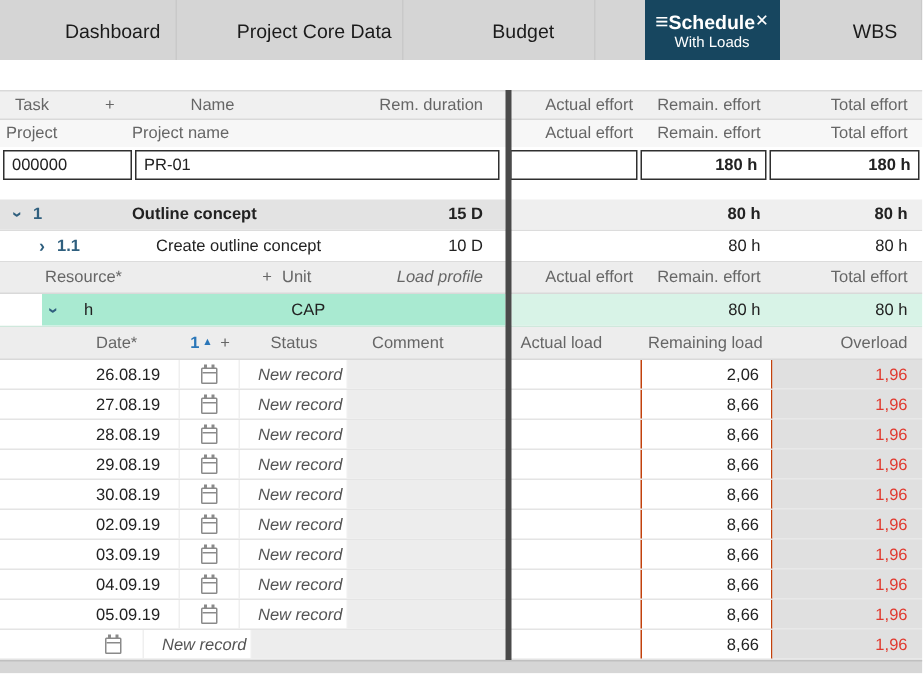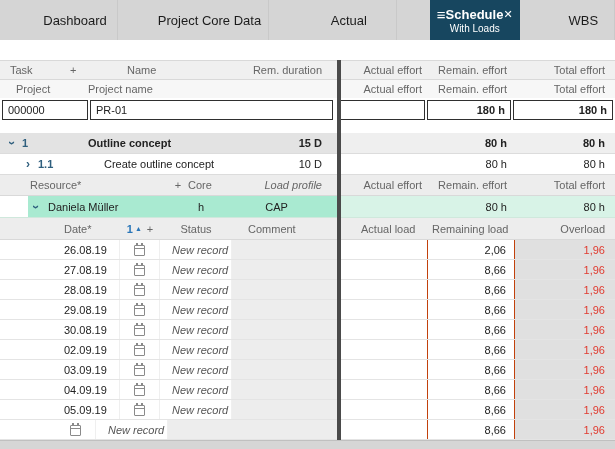--- a/index.html
+++ b/index.html
@@ -24,33 +24,33 @@
   .rg { width:274px; display:flex; align-items:stretch; }
   .cell { display:flex; align-items:center; }
   .gap1 { height:20px; }
   .gap2 { height:9px; }
   .hdr { color:#666; }
 
   
   .c-a { width:87px; justify-content:flex-end; padding-right:6px; }
   .c-r { width:87px; justify-content:flex-end; padding-right:8px; }
   .c-t { width:100px; justify-content:flex-end; padding-right:10px; }
-  .lh-a { width:87px; justify-content:flex-start; padding-left:20px;text-align:right; }
+  .lh-a { width:87px; justify-content:flex-start; padding-left:6px;text-align:right; }
   .lh-r { width:87px; justify-content:flex-start; padding-left:4px; }
 
   
   .hA { height:20px; background:#f0f0f0; border-top:1px solid #d9d9d9; border-bottom:1px solid #d9d9d9; }
   .h-task { width:70px; padding-left:10px; }
   .h-plus { width:16px; }
   .h-name { flex:1;padding-left:41px; }
   .h-dur { width:100px; justify-content:flex-end; padding-right:15px; }
 
   
   .hB { height:18px; background:#f7f7f7; }
-  .h-proj { width:88px; padding-left:16px; }
+  .h-proj { width:88px; padding-left:4px; }
   .h-pname { flex:1; }
 
   
   .input-row { height:26px; padding:2px; background:#fff; }
   .input-row .lg { width:335px; padding-right:3px; }
   .input-row .mid { width:4px; }
   .icell { border:1px solid #2f2f2f; background:#fff; display:flex; align-items:center; padding:0 5px; height:20px; }
   .ic-id { width:86px; margin-right:2px; }
   .ic-name { flex:1; }
   .ic-a { width:85px; margin-right:2px; }
@@ -122,21 +122,21 @@
   .vdiv { position:absolute; left:337px; top:60px; width:4px; height:380px; background:#4a4a4a; z-index:5; }
 </style>
 </head>
 <body>
 
 <div id="app">
 
   <div class="tabbar">
     <div class="tab t0">Dashboard</div>
     <div class="tab t1">Project Core Data</div>
-    <div class="tab t2">Actual</div>
+    <div class="tab t2">Budget</div>
     <div class="tab active">
       <div class="l1">
         <span class="menu-ic">≡</span>
         <span>Schedule</span>
         <span class="close-ic">✕</span>
       </div>
       <div class="l2">With Loads</div>
     </div>
     <div class="tab t4">WBS</div>
   </div>
@@ -217,39 +217,38 @@
       <div class="cell c-a"></div>
       <div class="cell c-r">80 h</div>
       <div class="cell c-t">80 h</div>
     </div>
   </div>
 
   <div class="row rhdr hdr">
     <div class="lg">
       <div class="cell r-name">Resource*</div>
       <div class="cell r-plus">+</div>
-      <div class="cell r-unit">Core</div>
+      <div class="cell r-unit">Unit</div>
       <div class="cell r-prof">Load profile</div>
     </div>
     <div class="mid"></div>
     <div class="rg">
       <div class="cell c-a">Actual effort</div>
       <div class="cell c-r">Remain. effort</div>
       <div class="cell c-t">Total effort</div>
     </div>
   </div>
 
   <div class="row rrow">
     <div class="lg">
       <div class="res-ind"></div>
       <div class="res-body">
         <div class="res-chev">
             <span class="chev down">›</span>
           </div>
-        <div class="cell res-name">Daniela Müller</div>
         <div class="res-unit">h</div>
         <div class="res-prof">CAP</div>
       </div>
     </div>
     <div class="mid"></div>
     <div class="rg">
       <div class="cell c-a"></div>
       <div class="cell c-r">80 h</div>
       <div class="cell c-t">80 h</div>
     </div>

